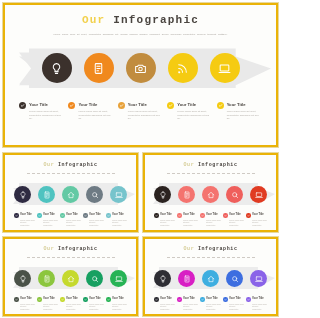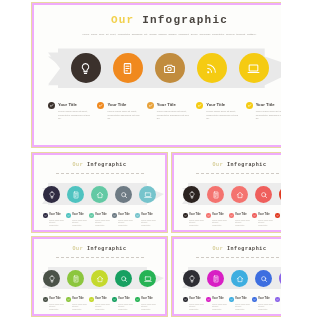--- a/index.html
+++ b/index.html
@@ -8,24 +8,23 @@
     background:#ffffff;
     font-family:"Liberation Sans", sans-serif;
     overflow:hidden;
   }
   .page{position:relative;width:281px;height:318px;box-sizing:border-box;}
 
   
   .slide{
     position:absolute;
     box-sizing:border-box;
-    background:#f0abfc;
+    background:#eab308;
     border:1px solid #e8d9a0;
     overflow:hidden;
-    margin-left:29px;
   }
   .slide-inner{
     position:absolute;
     inset:2px;
     background:#fdfdfb;
     box-sizing:border-box;
     overflow:hidden;
   }
 
   

